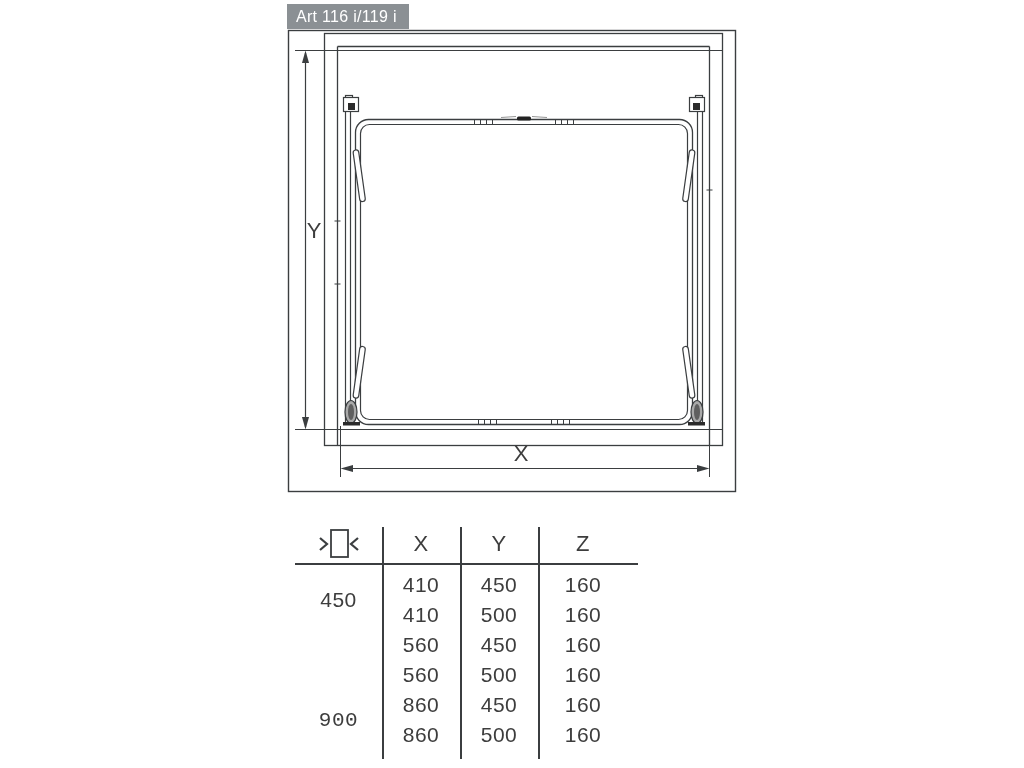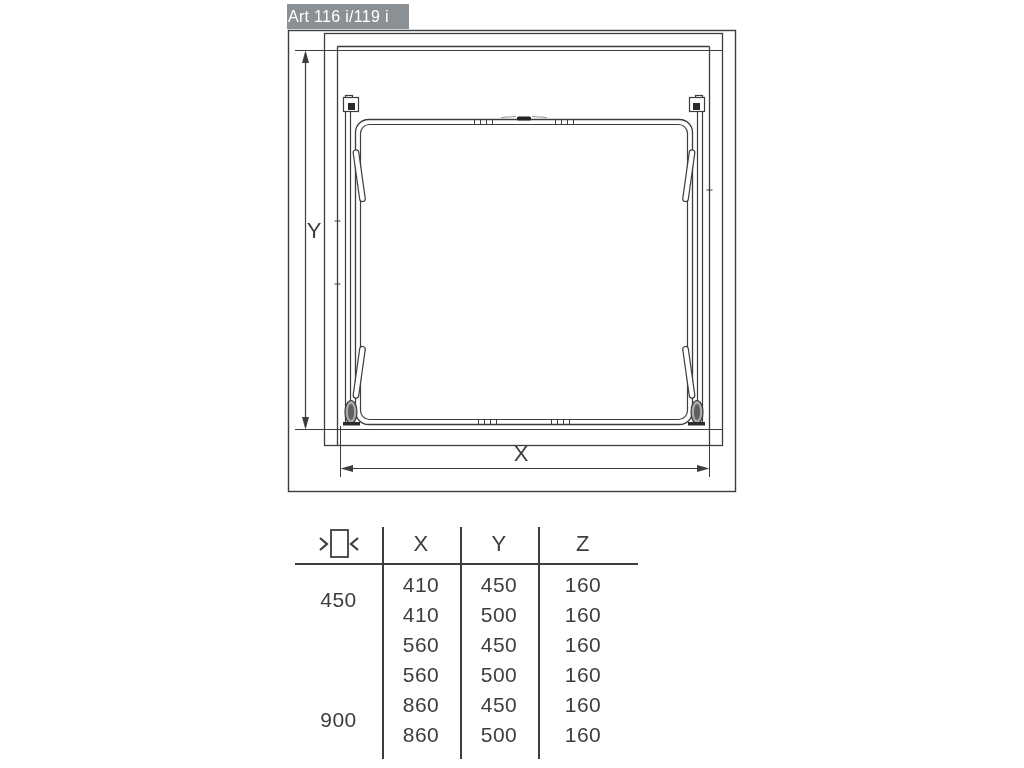--- a/index.html
+++ b/index.html
@@ -7,21 +7,21 @@
     width:1024px;height:768px;position:relative;overflow:hidden;
     font-family:"Liberation Sans", sans-serif;
     -webkit-font-smoothing:antialiased;
   }
   .canvas{position:absolute;inset:0;background:#ffffff;}
 
   
   .title-chip{
     position:absolute;left:287px;top:4px;width:122px;height:25px;
     background:#8b9094;color:#ffffff;font-size:16px;line-height:25px;
-    padding-left:1px;box-sizing:border-box;letter-spacing:.3px;white-space:nowrap;
+    padding-left:9px;box-sizing:border-box;letter-spacing:.3px;white-space:nowrap;
   }
 
   
   svg.drawing{position:absolute;left:0;top:0;}
 
   
   .spec-table{position:absolute;left:295px;top:518px;width:345px;height:241px;color:#3d3d3d;}
   .tbl-vline{position:absolute;top:9px;bottom:0;width:1.5px;background:#3b3e40;}
   .tbl-vline.v1{left:87px;}
   .tbl-vline.v2{left:165px;}
@@ -30,21 +30,21 @@
   .tbl-grid{
     position:absolute;inset:0;display:grid;
     grid-template-columns:87px 78px 78px 90px;
     grid-template-rows:52px repeat(6,30px);
   }
   .cell{display:flex;align-items:center;justify-content:center;
         font-size:21px;letter-spacing:.5px;}
   .hdr{font-size:22px;}
   .g450{grid-column:1;grid-row:2/4;}
   .g600{grid-column:1;grid-row:4/6;}
-  .g900{grid-column:1;grid-row:6/8;}
+  .g900{grid-column:1;grid-row:6/8;font-family:Liberation Mono, monospace;}
 </style>
 </head>
 <body>
 
 <div class="canvas">
 
   <div class="title-chip">
     <span>Art 116 i/119 i</span>
   </div>
 

